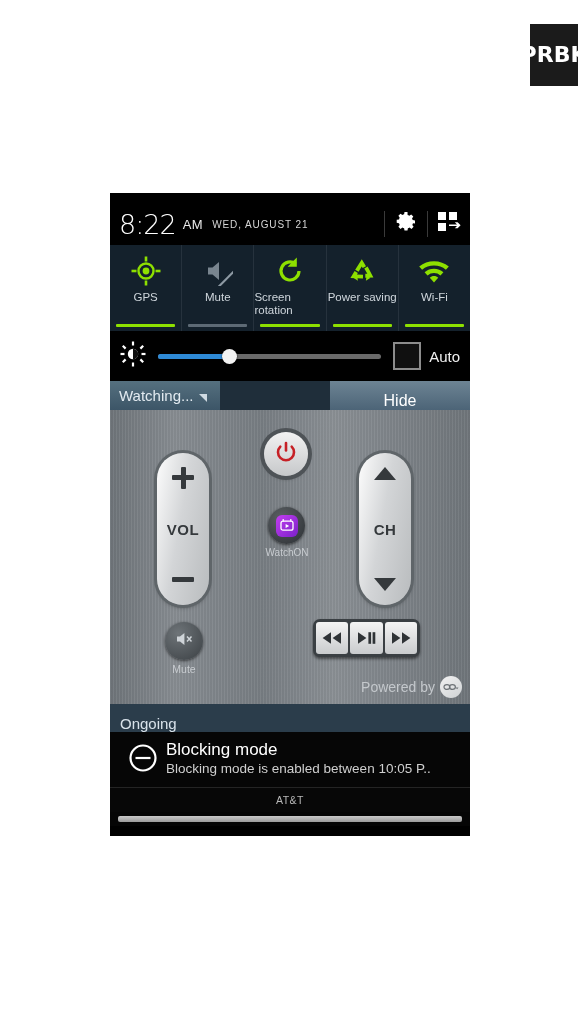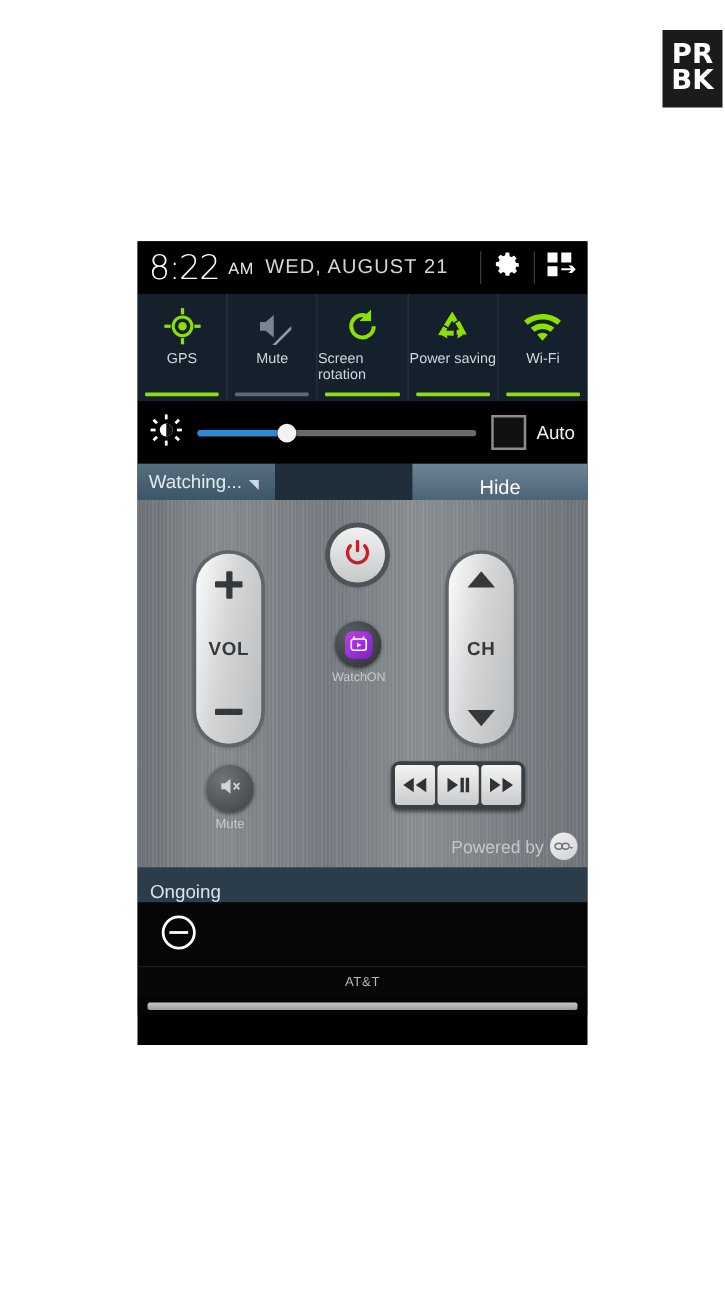--- a/index.html
+++ b/index.html
@@ -1,30 +1,30 @@
 <!DOCTYPE html>
 <html><head>
 <meta charset="utf-8">
 <style>
   html,body{margin:0;padding:0;background:#ffffff;}
   body{width:580px;height:1031px;position:relative;font-family:"Liberation Sans",sans-serif;overflow:hidden;}
 
   
   .watermark{position:absolute;left:530px;top:24px;width:48px;height:62px;background:#1b1b1b;
-             display:flex;flex-direction:column;align-items:center;justify-content:center;line-height:0.95;}
+             display:flex;flex-direction:row;align-items:center;justify-content:center;line-height:0.95;}
   .watermark span{color:#fff;font-weight:bold;font-size:22px;letter-spacing:0px;font-family:"DejaVu Sans",sans-serif;}
 
   
   .phone{position:absolute;left:110px;top:193px;width:360px;height:643px;background:#000;overflow:hidden;}
 
   
-  .statusbar{height:42px;background:#000;display:flex;align-items:center;padding:0 0 0 9px;position:relative;}
+  .statusbar{height:42px;background:#000;display:flex;align-items:center;padding:10px 0 0 9px;position:relative;}
   .clock{color:#fff;font-size:27px;font-weight:300;letter-spacing:-1px;font-family:"DejaVu Sans",sans-serif;}
   .ampm{color:#e9e9e9;font-size:13px;margin-left:7px;letter-spacing:0.5px;}
-  .sdate{color:#d5d5d5;font-size:16px;margin-left:9px;letter-spacing:0.9px;}
+  .sdate{color:#d5d5d5;font-size:10px;margin-left:9px;letter-spacing:0.9px;}
   .sb-right{margin-left:auto;display:flex;align-items:center;height:100%;}
   .sb-sep{width:1px;height:26px;background:#3a3a3a;}
   .sb-btn{width:42px;height:100%;display:flex;align-items:center;justify-content:center;}
 
   
   .toggles{height:86px;background:#14212c;display:flex;}
   .tg{flex:1;display:flex;flex-direction:column;align-items:center;justify-content:flex-start;
       padding-top:9px;position:relative;border-right:1px solid #26323d;}
   .tg:last-child{border-right:none;}
   .tg .ico{height:34px;display:flex;align-items:center;justify-content:center;}
@@ -336,20 +336,24 @@
     <span>Ongoing</span>
   </div>
 
   <div class="notif">
     <div class="nico">
       <svg width="34" height="34" viewBox="0 0 34 34">
         <circle cx="17" cy="17" r="12.5" fill="none" stroke="#ffffff" stroke-width="2.2"></circle>
         <rect x="9.5" y="15.9" width="15" height="2.2" fill="#ffffff"></rect>
       </svg>
     </div>
+    <div class="ntxt">
+      <div class="ntitle">Blocking mode</div>
+      <div class="nsub">Blocking mode is enabled between 10:05 P..</div>
+    </div>
   </div>
 
   <div class="carrier">
     <span>AT&amp;T</span>
   </div>
 
   <div class="handle">
     <div class="hbar"></div>
   </div>
 </div>

